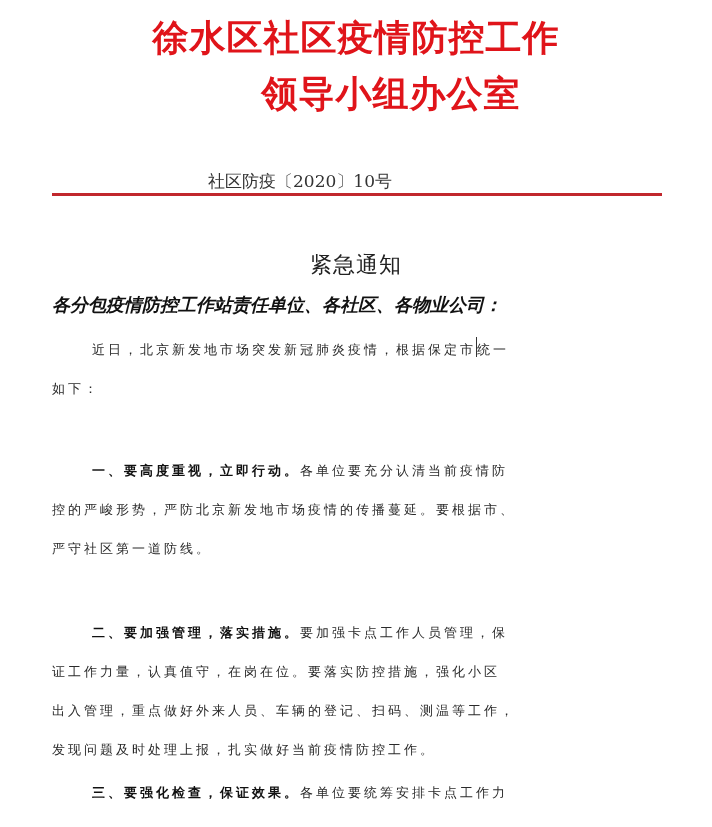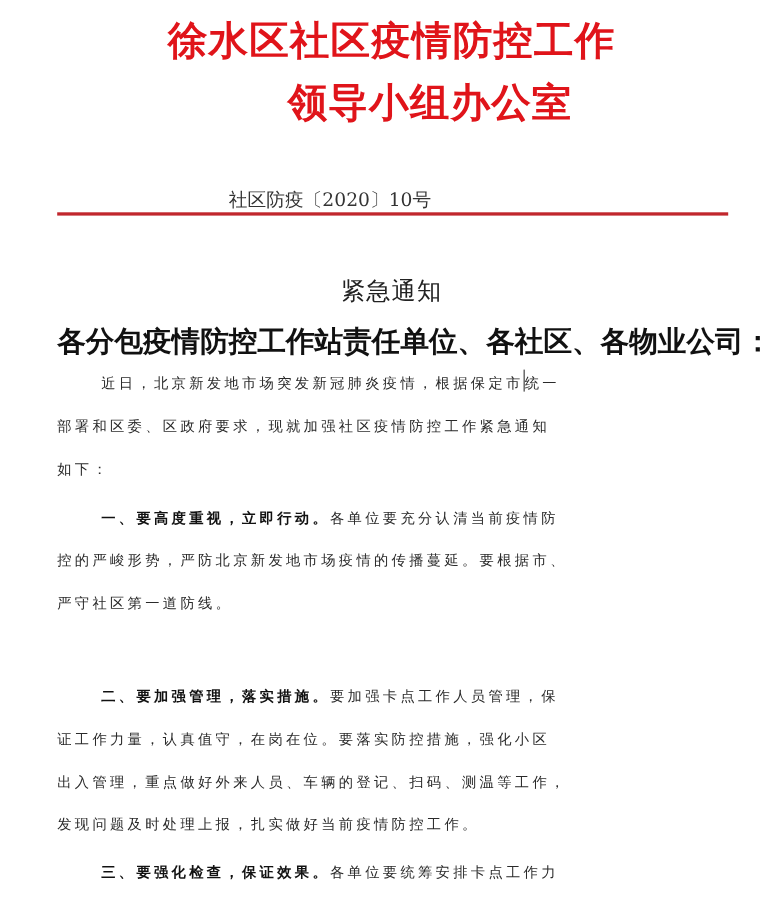--- a/index.html
+++ b/index.html
@@ -3,42 +3,41 @@
 <meta charset="utf-8">
 <style>
   html, body { margin: 0; padding: 0; background: #ffffff; }
   body { width: 712px; height: 827px; overflow: hidden; position: relative; font-family: "DejaVu Serif", serif; color: #2a2a2a; }
   .header-title { position: absolute; left: 0; width: 712px; text-align: center; color: #e0141a; font-family: "DejaVu Sans", sans-serif; font-weight: bold; font-size: 36px; letter-spacing: 1px; line-height: 44px; }
   .ht1 { top: 16px; }
   .ht2 { top: 72px; padding-left: 35px; }
   .doc-number { position: absolute; top: 170px; left: 0; width: 600px; text-align: center; font-size: 17px; color: #333; }
   .red-rule { position: absolute; top: 193px; left: 52px; width: 610px; height: 3px; background: #c1272d; }
   .notice-title { position: absolute; top: 250px; left: 0; width: 712px; text-align: center; font-family: "DejaVu Sans", sans-serif; font-size: 22px; color: #222; letter-spacing: 1px; }
-  .addressee { position: absolute; top: 293px; left: 52px; font-family: "DejaVu Sans", sans-serif; font-weight: bold; font-size: 26px; color: #111; }
+  .addressee { position: absolute; top: 293px; left: 52px; font-family: "DejaVu Sans", sans-serif; font-weight: bold; font-size: 18px; color: #111; font-style: italic; }
   .para { position: absolute; left: 52px; width: 612px; font-size: 13px; line-height: 39px; color: #2a2a2a; text-align: justify; }
   .para .indent { display: inline-block; width: 40px; }
   .para b { font-family: Liberation Sans, sans-serif; font-weight: bold; color: #111; }
   .line { display: block; white-space: nowrap; letter-spacing: 3px; }
   .cursor { display: inline-block; width: 1px; height: 20px; background: #333; vertical-align: -3px; }
 </style>
 </head>
 <body>
 
 <div class="header-title ht1">徐水区社区疫情防控工作</div>
 <div class="header-title ht2">领导小组办公室</div>
 
 <div class="doc-number">社区防疫〔2020〕10号</div>
 <div class="red-rule"></div>
 
 <div class="notice-title">紧急通知</div>
 <div class="addressee">各分包疫情防控工作站责任单位、各社区、各物业公司：</div>
 
 <div class="para" style="top:330px;">
   <span class="line"><span class="indent"></span><span>近日，北京新发地市场突发新冠肺炎疫情，根据保定市</span><span class="cursor"></span><span>统一</span></span>
-  <span class="line">部署和区委、区政府要求，现就加强社区疫情防控工作紧急通知</span>
   <span class="line">如下：</span>
 </div>
 
 <div class="para" style="top:451px;">
   <span class="line"><span class="indent"></span><b>一、要高度重视，立即行动。</b><span>各单位要充分认清当前疫情防</span></span>
   <span class="line">控的严峻形势，严防北京新发地市场疫情的传播蔓延。要根据市、</span>
   <span class="line">严守社区第一道防线。</span>
 </div>
 
 <div class="para" style="top:613px;">

